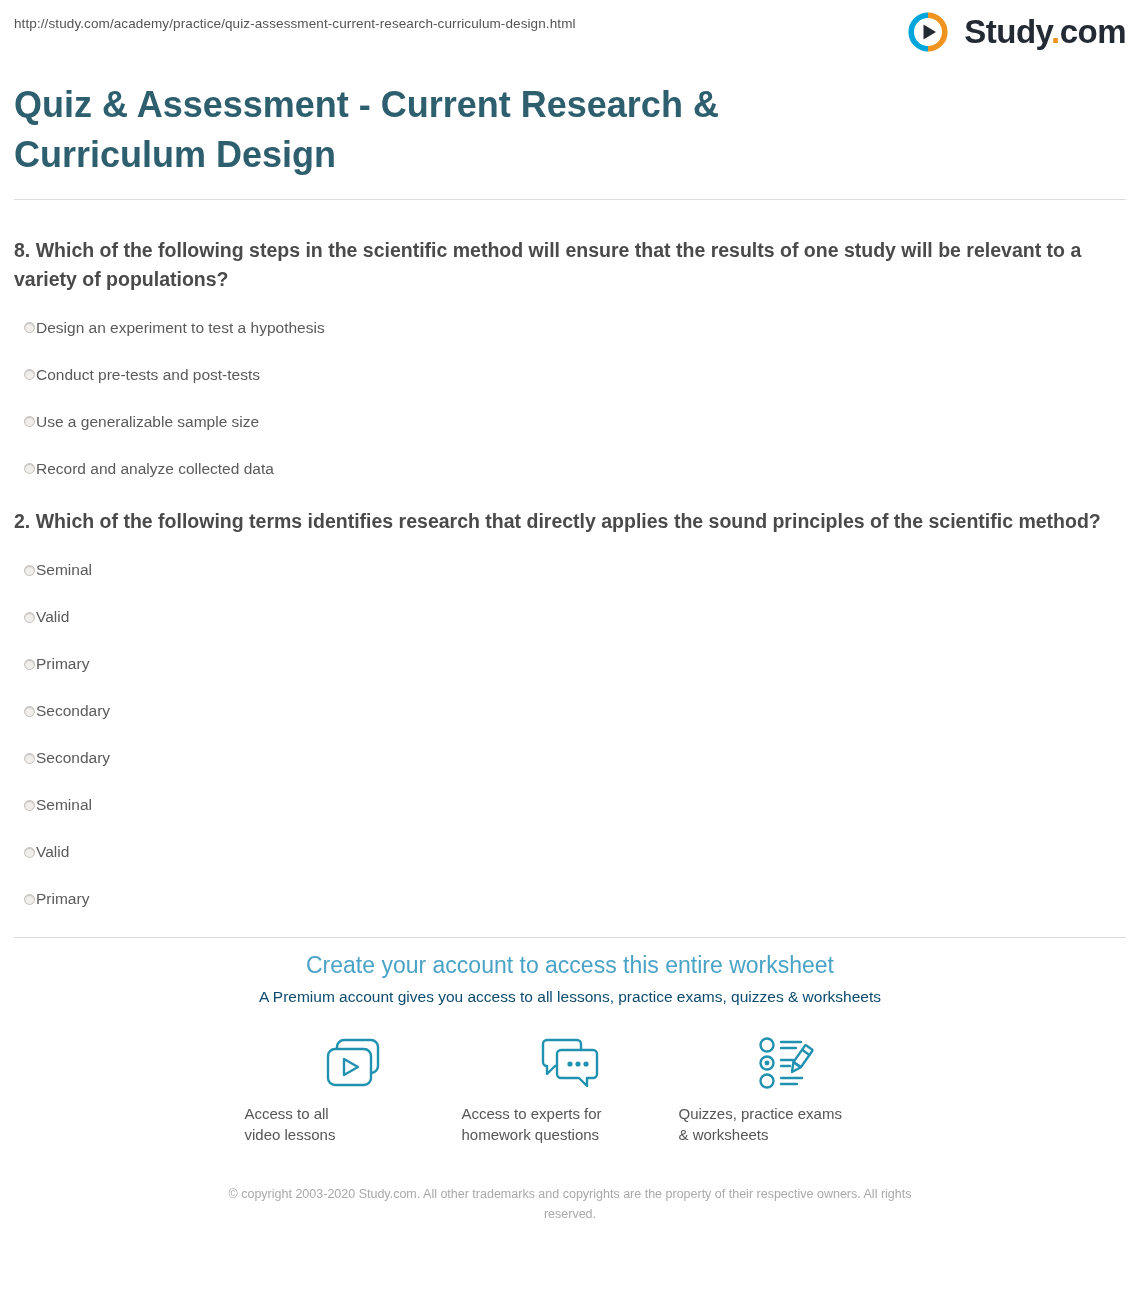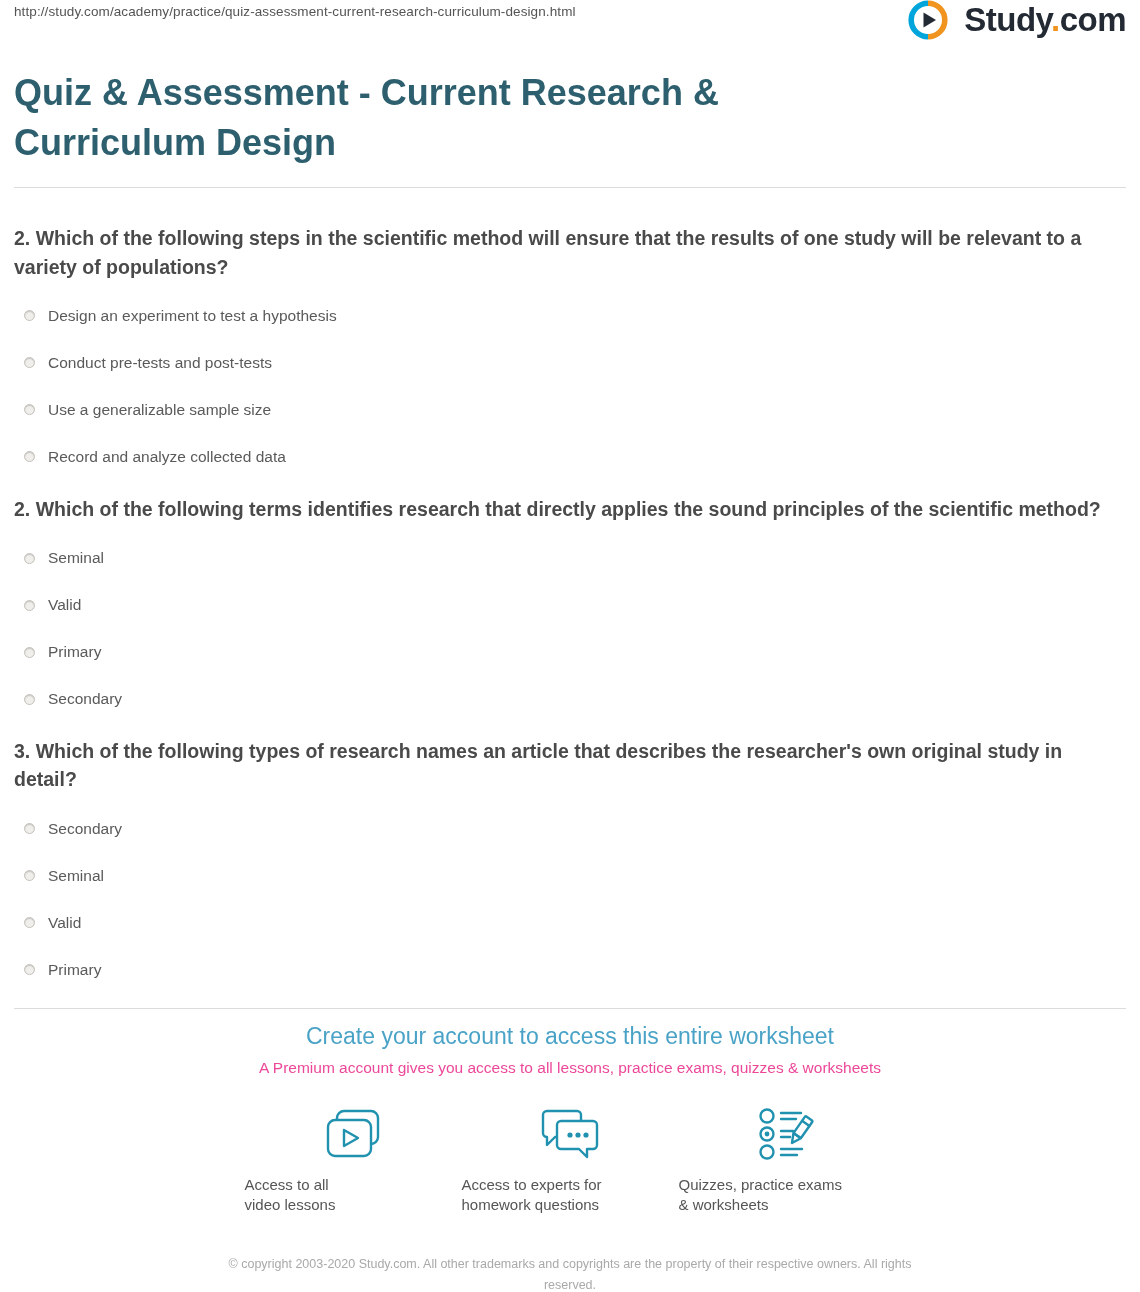--- a/index.html
+++ b/index.html
@@ -5,53 +5,53 @@
   * { margin:0; padding:0; box-sizing:border-box; }
   html,body { background:#ffffff; }
   body {
     width:1140px; height:1292px; margin:0 auto;
     font-family:"Liberation Sans", sans-serif;
     color:#4a4a4a; overflow:hidden;
   }
   .container { width:1140px; padding:0 14px; }
 
   
-  .header { display:flex; justify-content:space-between; align-items:flex-start; padding-top:0; }
+  .header { display:flex; justify-content:space-between; align-items:flex-start; padding-top:12px; }
   .url-text { font-size:13.5px; color:#545454; margin-top:4px; letter-spacing:0.1px; }
   .logo { display:flex; align-items:center; gap:16px; }
   .logo-text { font-size:33px; font-weight:bold; color:#232a33; letter-spacing:-0.5px; }
   .logo-text .dot { color:#f0931f; }
 
   
   h1.page-title {
     margin-top:28px; max-width:780px;
     font-size:36px; line-height:1.38; font-weight:bold; color:#2d5f6e;
   }
   hr.rule { border:none; border-top:1px solid #dcdcdc; margin-top:20px; }
 
   
   .question-block { margin-top:36px; }
   .question-text { font-size:19.5px; font-weight:bold; color:#4a4a4a; line-height:1.45; }
   ul.options { list-style:none; margin-top:26px; }
   ul.options li {
-    display:flex; align-items:center; gap:13px;
+    display:flex; align-items:center; gap:1px;
     padding-left:10px; margin-bottom:29px; min-height:15px;
   }
   .radio {
     width:11px; height:11px; border-radius:50%;
     border:1px solid #c5c1bb; background:#f1efec;
     box-shadow: inset 0 1px 1px rgba(0,0,0,0.18);
     flex:0 0 auto; cursor:pointer;
   }
   .option-label { font-size:15.5px; color:#5a5a5a; }
 
   
   .cta { text-align:center; margin-top:14px; }
   .cta-heading { font-size:23px; font-weight:300; color:#4aa3c7; }
-  .cta-sub { font-size:15.5px; color:#ec4899; margin-top:9px; }
+  .cta-sub { font-size:15.5px; color:#0c4a6e; margin-top:9px; }
   .features { display:flex; justify-content:center; margin-top:24px; }
   .feature { width:217px; text-align:left; }
   .feature .icon { height:66px; display:flex; align-items:center; justify-content:center; }
   .feature-label { margin-top:8px; font-size:15px; color:#555555; line-height:1.38; }
   .feature-label span { display:block; }
 
   
   .footer {
     margin-top:38px; text-align:center;
     font-size:12.5px; color:#a9a9a9; line-height:1.65;
@@ -76,21 +76,21 @@
         </svg>
       </span>
       <span class="logo-text"><span>Study</span><span class="dot">.</span><span>com</span></span>
     </div>
   </div>
 
   <h1 class="page-title">Quiz &amp; Assessment - Current Research &amp; Curriculum Design</h1>
   <hr class="rule">
 
   <div class="question-block">
-    <div class="question-text">2. Which of the following steps in the scientific method will ensure that the results of one study will be relevant to a variety of populations?</div>
+    <div class="question-text">8. Which of the following steps in the scientific method will ensure that the results of one study will be relevant to a variety of populations?</div>
     <ul class="options">
       <li>
         <span class="radio"></span>
         <span class="option-label">Design an experiment to test a hypothesis</span>
       </li>
       <li>
         <span class="radio"></span>
         <span class="option-label">Conduct pre-tests and post-tests</span>
       </li>
       <li>
@@ -120,21 +120,20 @@
         <span class="option-label">Primary</span>
       </li>
       <li>
         <span class="radio"></span>
         <span class="option-label">Secondary</span>
       </li>
     </ul>
   </div>
 
   <div class="question-block" style="margin-top:18px;">
-    <div class="question-text">3. Which of the following types of research names an article that describes the researcher's own original study in detail?</div>
     <ul class="options">
       <li>
         <span class="radio"></span>
         <span class="option-label">Secondary</span>
       </li>
       <li>
         <span class="radio"></span>
         <span class="option-label">Seminal</span>
       </li>
       <li>

